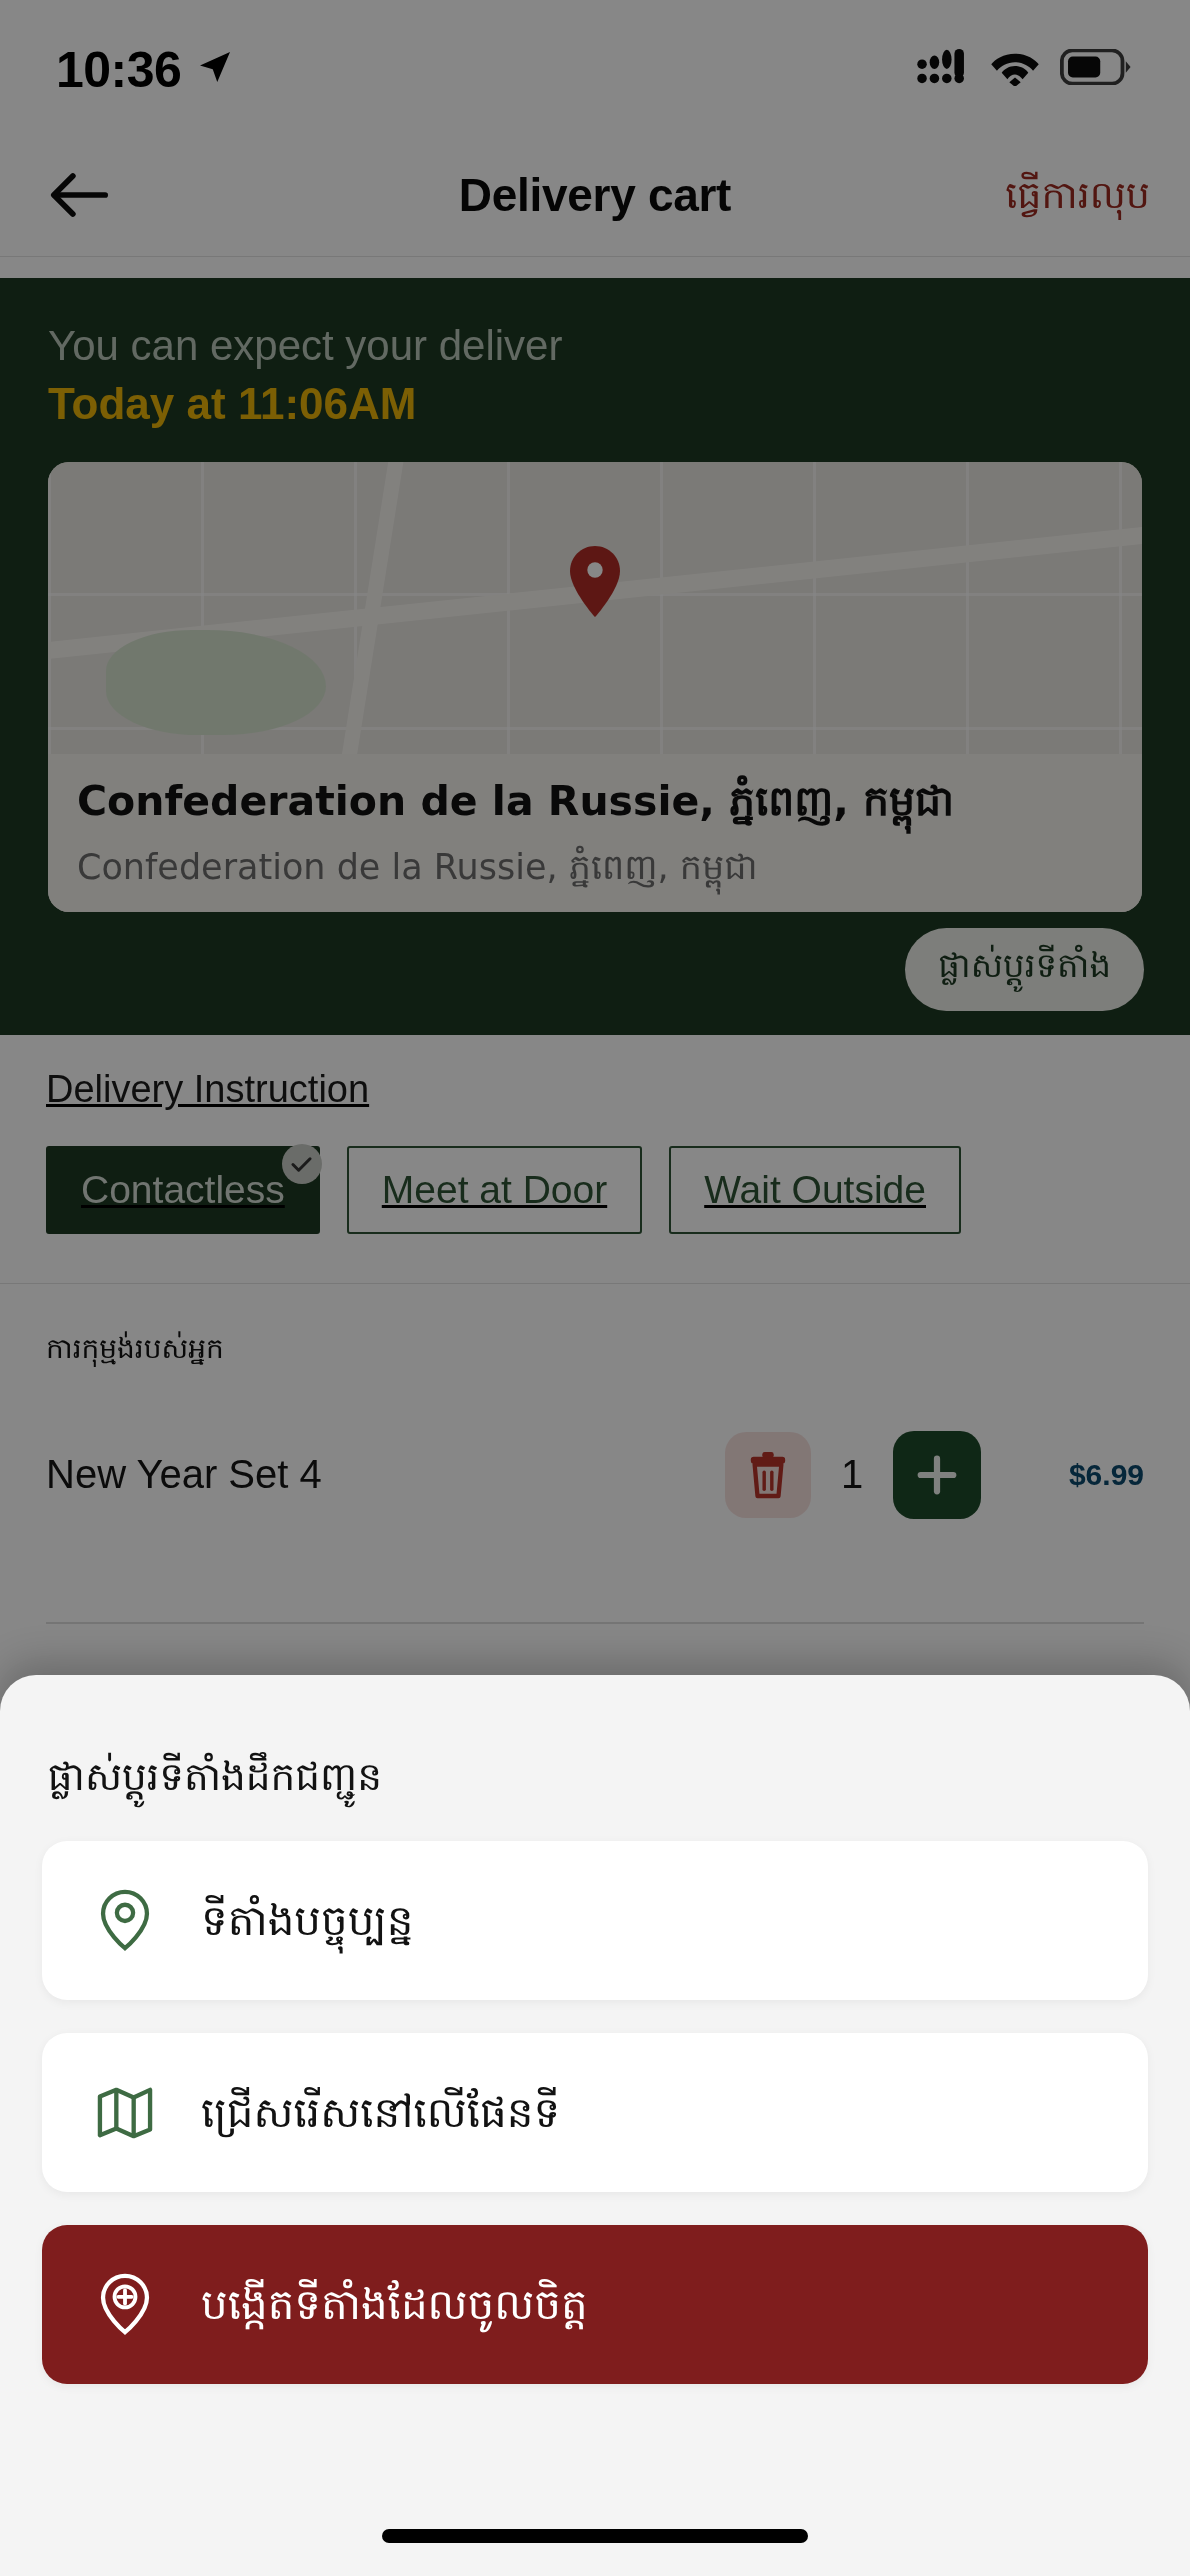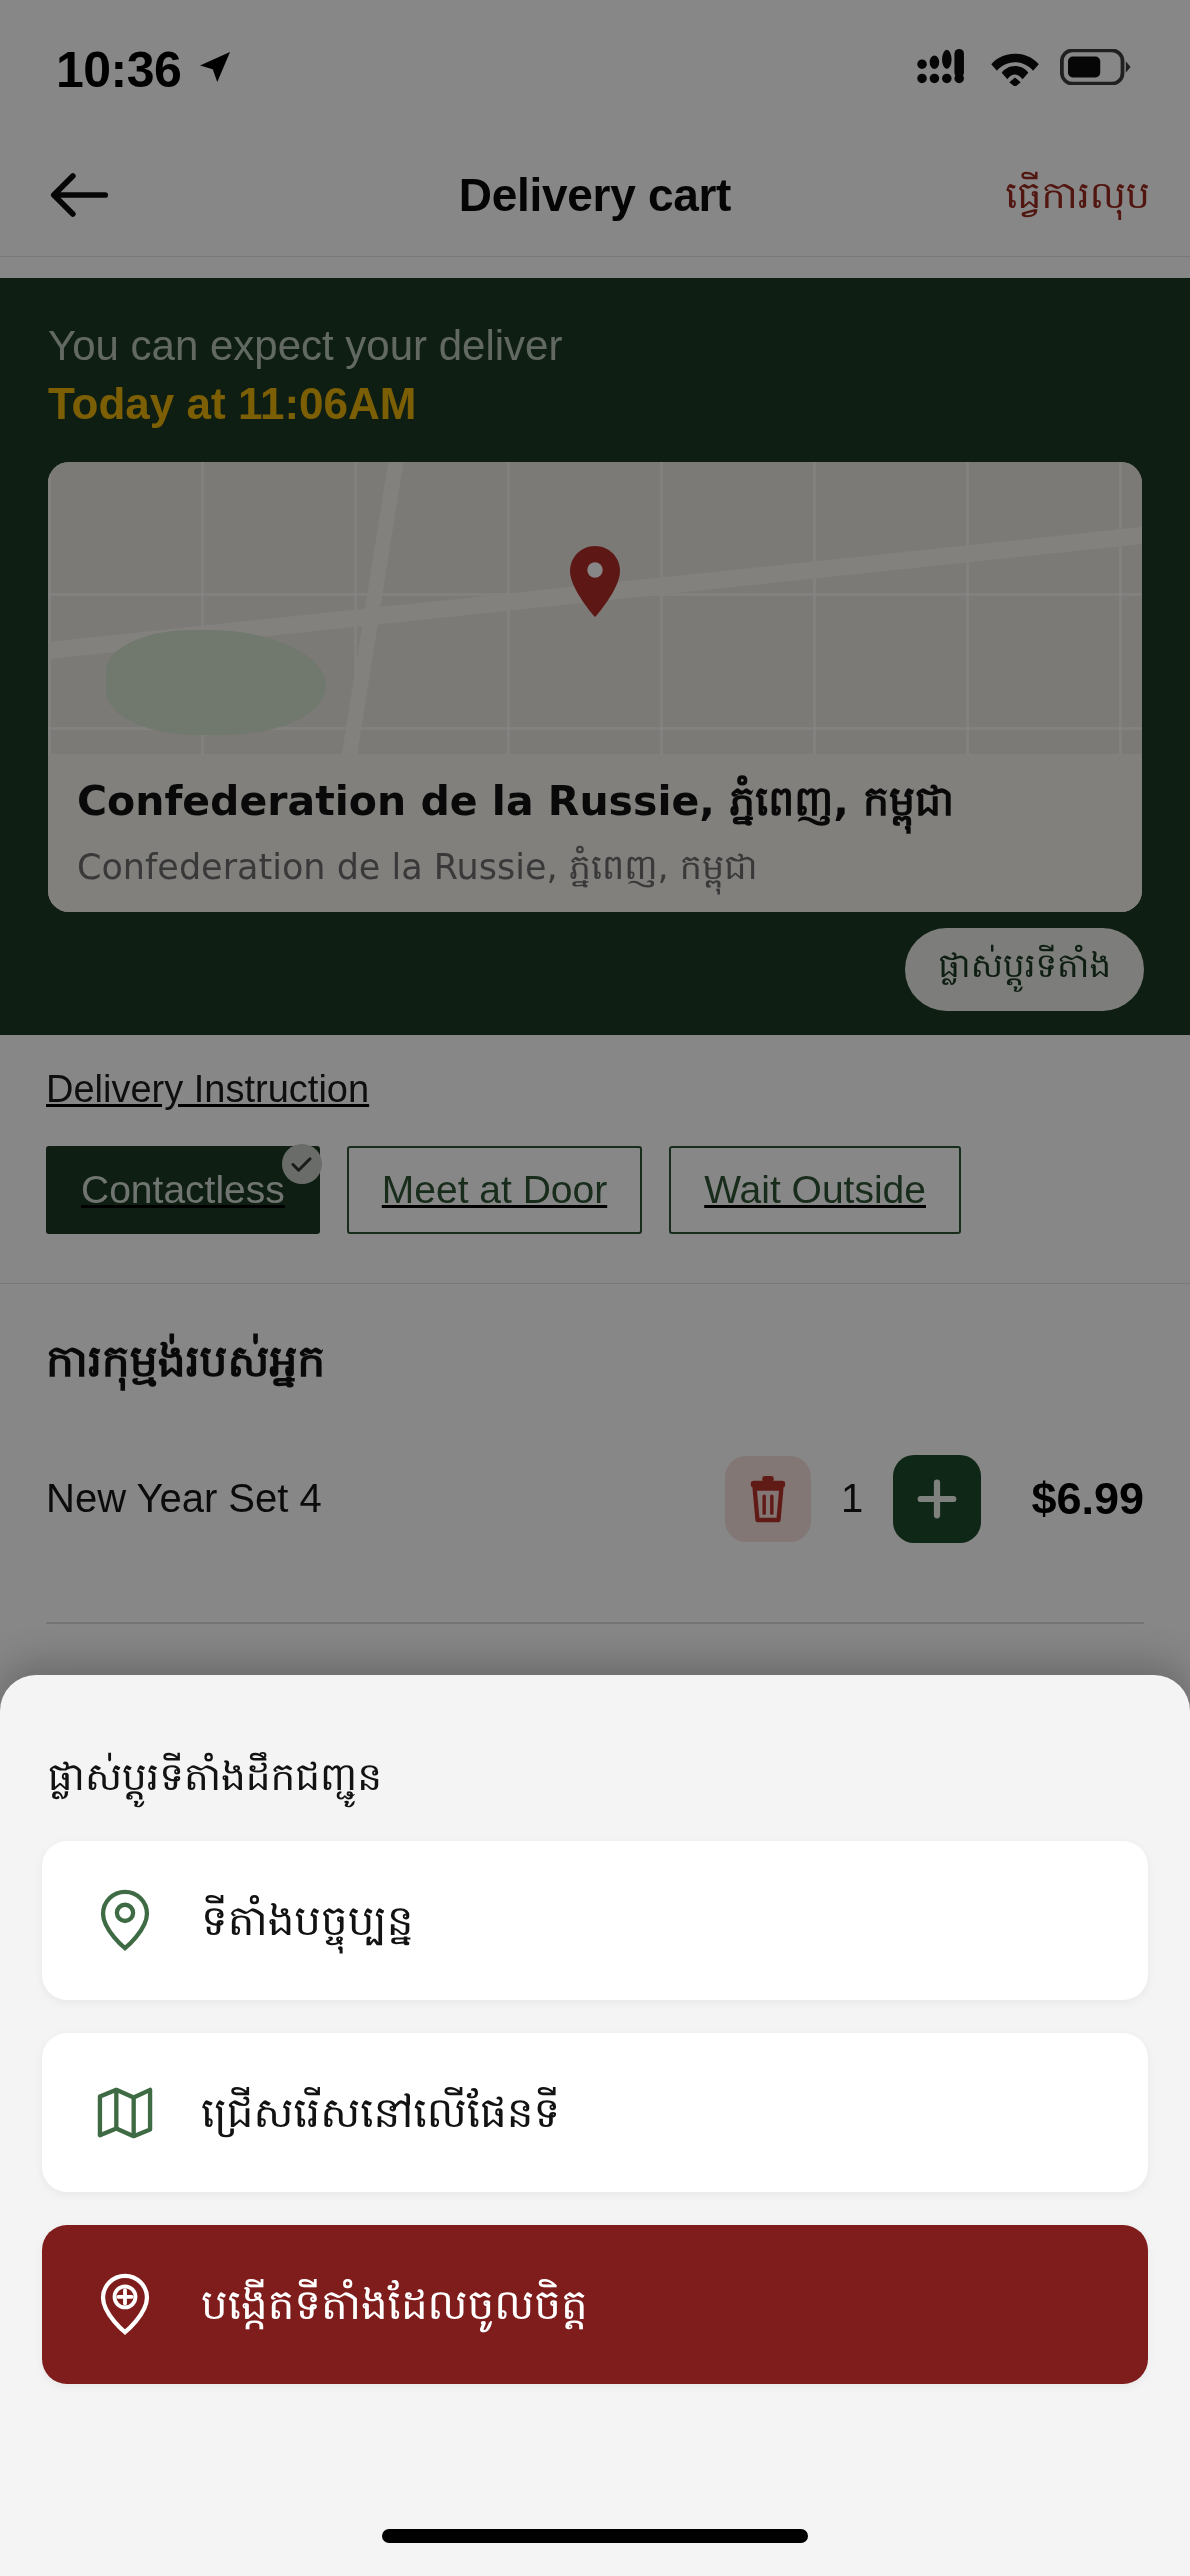--- a/index.html
+++ b/index.html
@@ -188,21 +188,21 @@
     background:#c9cdc7;
     display:flex; align-items:center; justify-content:center;
   }
 
   
   #order-section {
     position:absolute; top:1284px; left:0; right:0;
     padding:44px 46px 0 46px;
   }
   #order-title {
-    font-size:44px; font-weight:700; color:#121212;
+    font-size:28px; font-weight:400; color:#121212;
     font-family:"DejaVu Sans","Liberation Sans",sans-serif;
     line-height:1.5;
   }
   #order-row {
     margin-top:52px;
     display:flex; align-items:center;
     height:105px;
   }
   #item-name {
     font-size:40px; color:#161616; flex:1;
@@ -218,21 +218,21 @@
     font-size:40px; color:#161616;
   }
   #plus-btn {
     width:88px; height:88px; border-radius:21px;
     background:#1e4a2a;
     display:flex; align-items:center; justify-content:center;
     border:none; cursor:pointer;
   }
   #item-price {
     width:163px; text-align:right;
-    font-size:45px; font-weight:700; color:#000000;
+    font-size:30px; font-weight:700; color:#0c4a6e;
   }
   #order-divider {
     position:absolute; top:1622px; left:46px; right:46px;
     height:1.9px; background:#dedede;
   }
   #ghost-card {
     position:absolute; top:1890px; right:46px;
     width:470px; height:144px;
     background:#f0eeea; border-radius:21px;
   }

